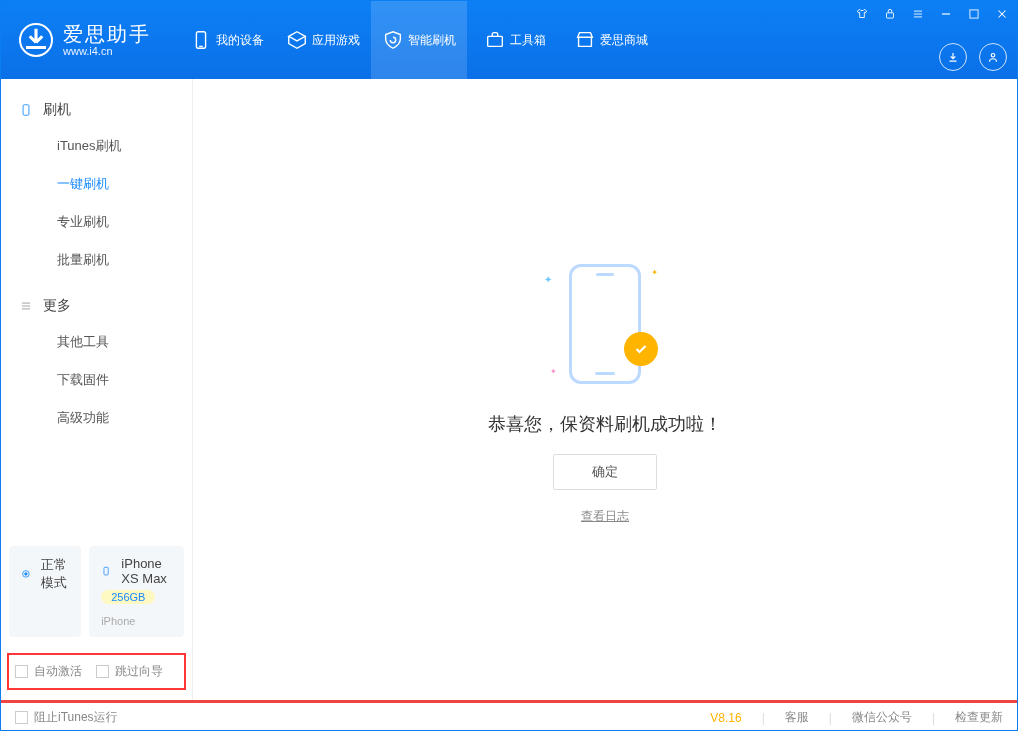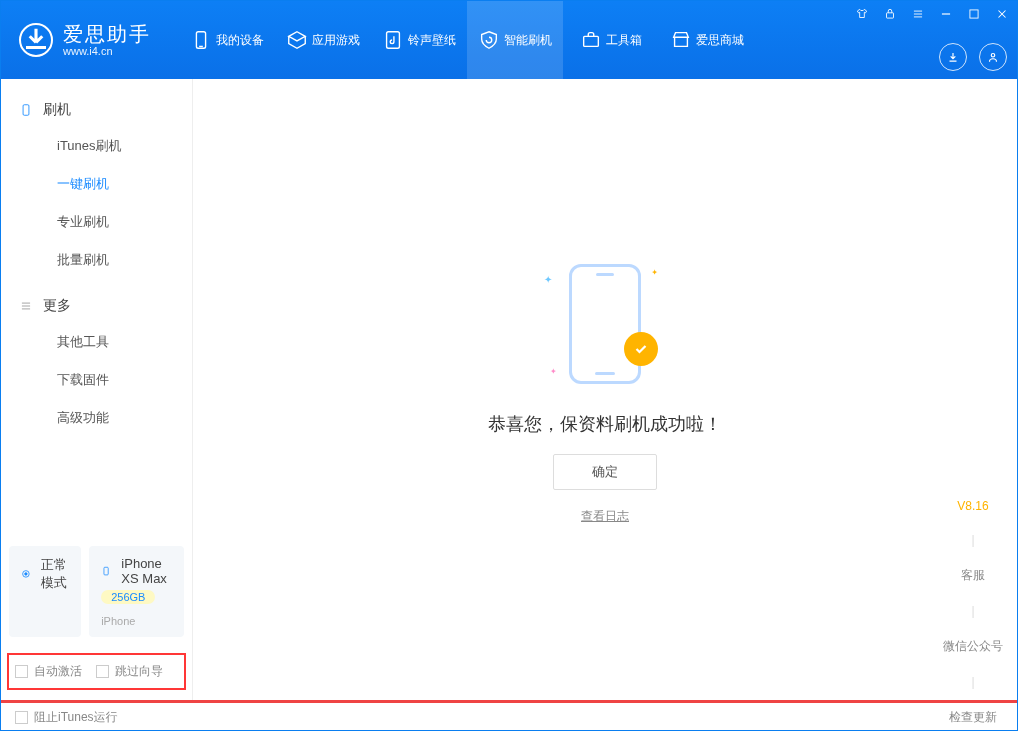--- a/index.html
+++ b/index.html
@@ -60,21 +60,21 @@
 .sparkle.s2 { top: 14px; right: 22px; color: #ffb400; font-size: 8px; }
 .sparkle.s3 { bottom: 18px; left: 20px; color: #ff8ac8; font-size: 8px; }
 
 .success-text { font-size: 18px; color: #333; }
 .ok-btn { border: 1px solid #ddd; background: #fff; padding: 8px 38px; font-size: 13px; color: #555; cursor: pointer; border-radius: 2px; }
 .log-link { font-size: 12px; color: #888; text-decoration: underline; cursor: pointer; }
 
 
 .statusbar { height: 30px; border-top: 3px solid #ef4444; display: flex; align-items: flex-end; padding: 4px 14px; font-size: 12px; color: #888; background: #fff; }
 .statusbar .left { display: flex; align-items: center; gap: 6px; }
-.statusbar .right { margin-left: auto; display: flex; align-items: center; gap: 20px; flex-direction: column; }
+.statusbar .right { margin-left: auto; display: flex; align-items: center; gap: 20px; }
 .statusbar .sep { color: #ddd; }
 .statusbar .link { cursor: pointer; }
 .ver { color: #ffb400; }
 </style>
 </head>
 <body>
 
 <div class="header">
   <div class="logo-block">
     <div class="logo-circle">
@@ -98,29 +98,20 @@
         </span>
       <span class="nav-label">我的设备</span>
     </div>
     <div class="nav-item">
       <span class="nav-icon">
           <svg viewBox="0 0 24 24" fill="none" stroke="#fff" stroke-width="1.5">
             <path d="M12 3 L21 8 L12 13 L3 8 Z M3 8 v8 l9 5 l9-5 v-8"></path>
           </svg>
         </span>
       <span class="nav-label">应用游戏</span>
-    </div>
-    <div class="nav-item">
-      <span class="nav-icon">
-          <svg viewBox="0 0 24 24" fill="none" stroke="#fff" stroke-width="1.5">
-            <rect x="5" y="3" width="14" height="18" rx="2"></rect>
-            <path d="M13 8 v6 a2 2 0 1 1 -2 -2"></path>
-          </svg>
-        </span>
-      <span class="nav-label">铃声壁纸</span>
     </div>
     <div class="nav-item active">
       <span class="nav-icon">
           <svg viewBox="0 0 24 24" fill="none" stroke="#fff" stroke-width="1.5">
             <path d="M12 3 L20 6 v5 c0 5 -4 8 -8 10 c-4-2 -8-5 -8-10 V6 Z"></path>
             <path d="M9 12 a3 3 0 1 0 3-3"></path>
           </svg>
         </span>
       <span class="nav-label">智能刷机</span>
     </div>

